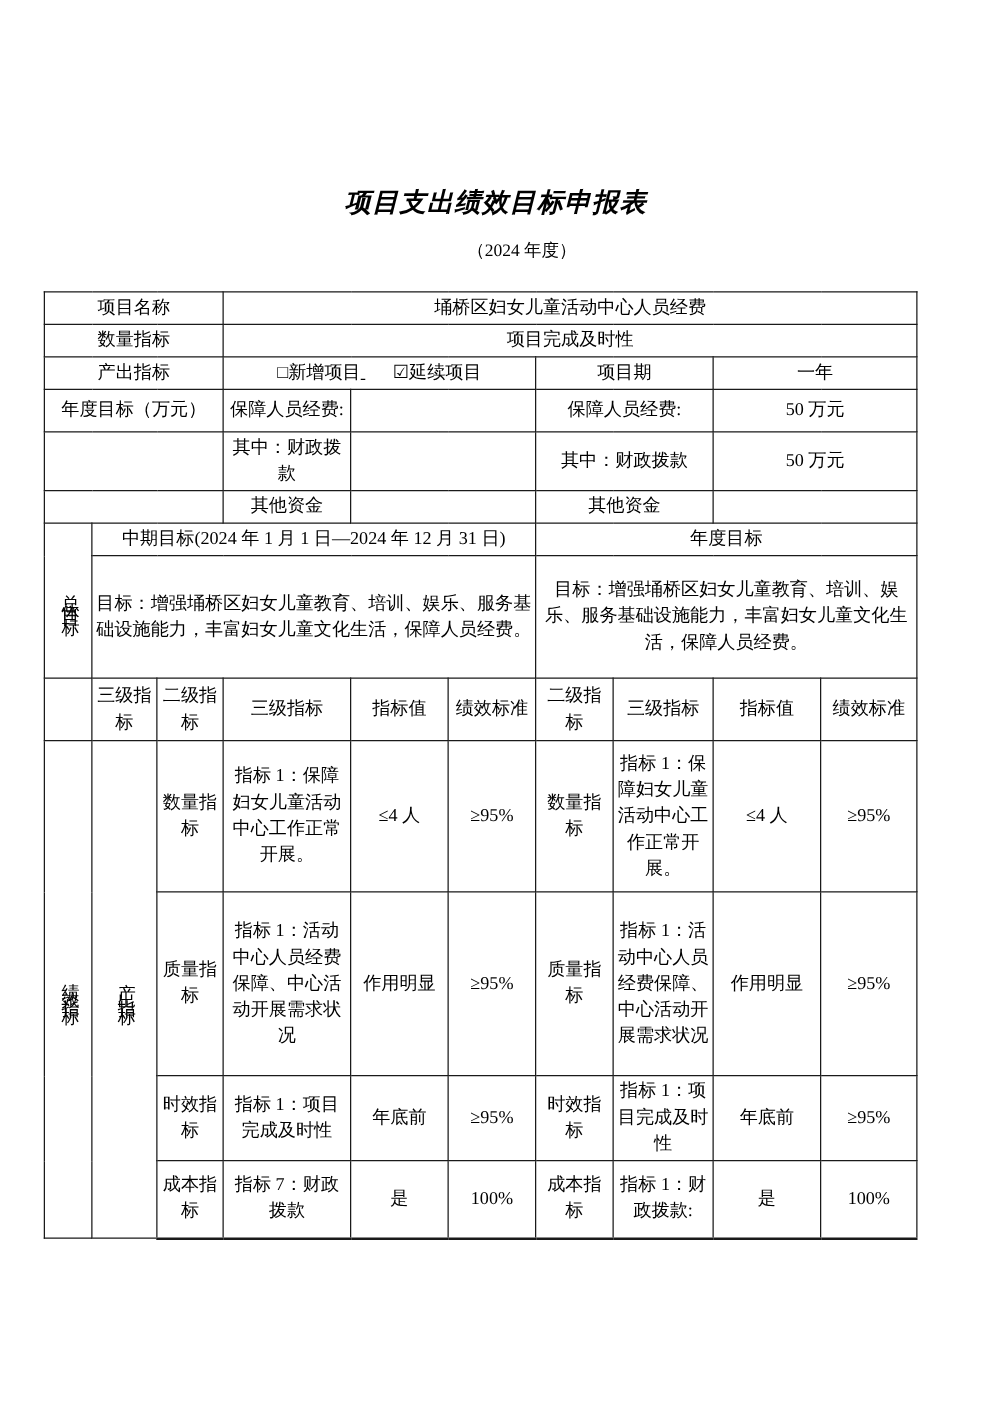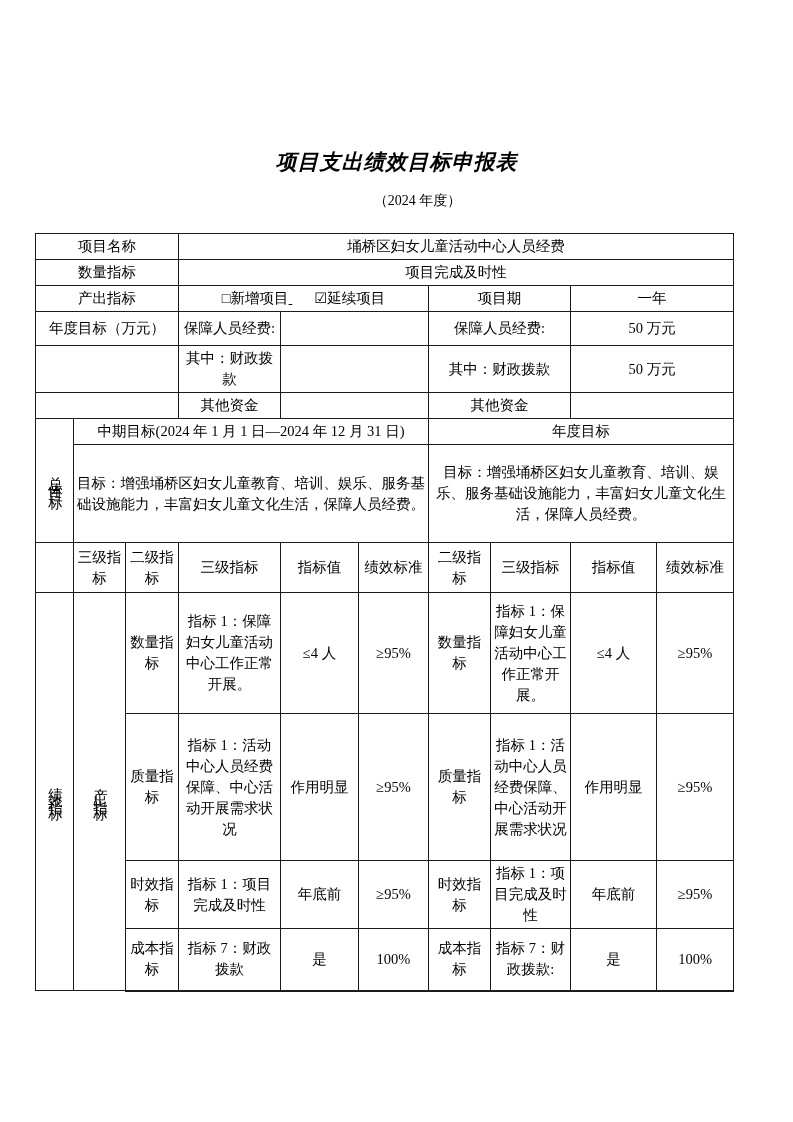--- a/index.html
+++ b/index.html
@@ -189,19 +189,19 @@
       <td>年底前</td>
       <td>≥95%</td>
     </tr>
 
     <tr class="bottom-edge" style="height:62px">
       <td>成本指标</td>
       <td class="ta-left">指标 7：财政拨款</td>
       <td>是</td>
       <td>100%</td>
       <td>成本指标</td>
-      <td class="ta-left">指标 7：财政拨款:</td>
+      <td class="ta-left">指标 1：财政拨款:</td>
       <td>是</td>
       <td>100%</td>
     </tr>
   </tbody>
     </table>
 </div>
 
 </body></html>

